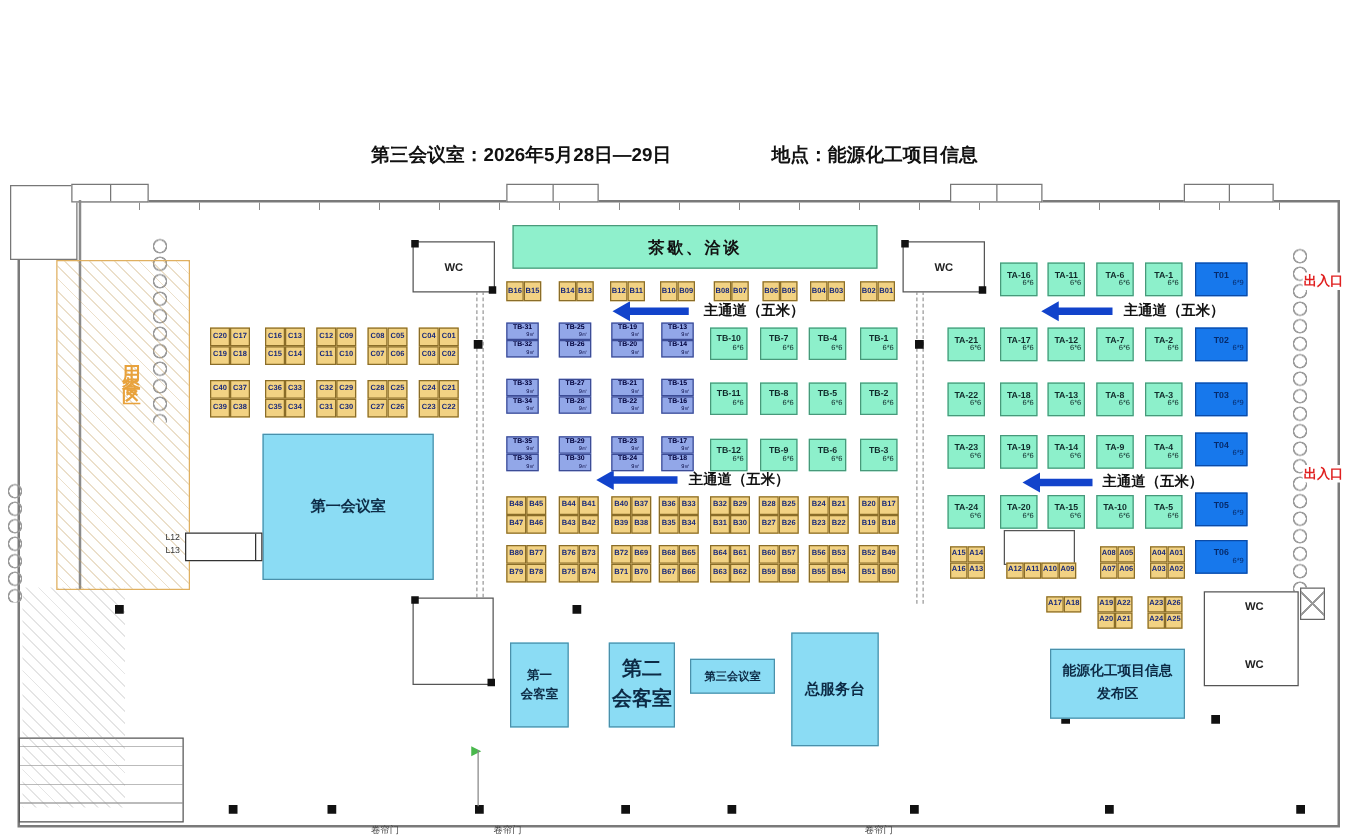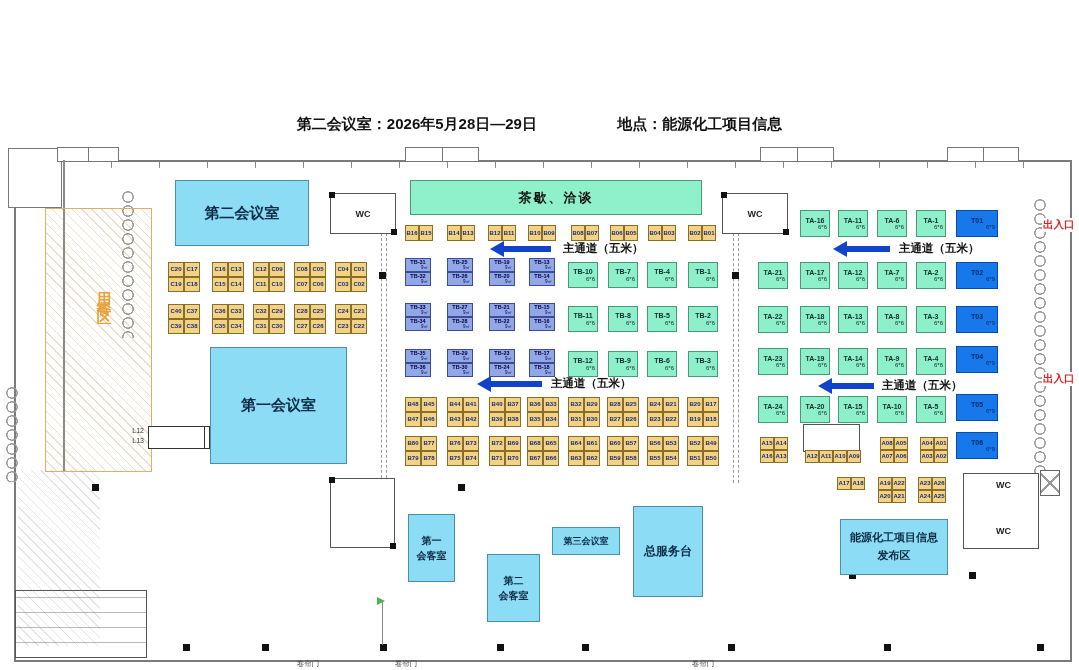--- a/index.html
+++ b/index.html
@@ -58,21 +58,21 @@
   .bg-g .bs{font-size:6px;font-weight:normal;}
   .bg-d .booth-cell{background:#1778ec;border:1px solid #0b4aa6;color:#062a6a;font-size:7px;font-weight:bold;}
   .bg-d .bs{font-size:6px;font-weight:normal;}
 </style>
 </head>
 <body>
 
 <div id="stage">
 
   <div class="abs subtitle">
-    <span>第二会议室：2026年5月28日—29日</span>
+    <span>第三会议室：2026年5月28日—29日</span>
     <span>地点：能源化工项目信息</span>
   </div>
 
   <div class="abs hall"></div>
   <div class="abs tickstrip"></div>
   <div class="abs annex"></div>
   <div class="abs door" style="left:57px;width:60px;"></div>
   <div class="abs door" style="left:405px;width:72px;"></div>
   <div class="abs door" style="left:760px;width:72px;"></div>
   <div class="abs door" style="left:947px;width:70px;"></div>
@@ -99,40 +99,37 @@
   <div class="abs pillar" style="left:262px;top:644px;"></div>
   <div class="abs pillar" style="left:380px;top:644px;"></div>
   <div class="abs pillar" style="left:497px;top:644px;"></div>
   <div class="abs pillar" style="left:582px;top:644px;"></div>
   <div class="abs pillar" style="left:728px;top:644px;"></div>
   <div class="abs pillar" style="left:884px;top:644px;"></div>
   <div class="abs pillar" style="left:1037px;top:644px;"></div>
   <div class="abs flag" style="left:377px;top:597px;"></div>
   <div class="abs flagstem" style="left:382px;top:600px;height:45px;"></div>
 
-  <div class="abs room" style="left:175px;top:180px;width:132px;height:64px;font-size:15px;">
-      <span>第二会议室</span>
-    </div>
   <div class="abs tea" style="left:410px;top:180px;width:290px;height:33px;">
       <span>茶歇、洽谈</span>
     </div>
   <div class="abs wcroom" style="left:330px;top:193px;width:64px;height:39px;">
       <span>WC</span>
     </div>
   <div class="abs wcroom" style="left:722px;top:193px;width:64px;height:39px;">
       <span>WC</span>
     </div>
-  <div class="abs room" style="left:210px;top:347px;width:135px;height:115px;font-size:15px;">
+  <div class="abs room" style="left:210px;top:347px;width:135px;height:115px;font-size:12px;">
       <span>第一会议室</span>
     </div>
   <div class="abs room" style="left:408px;top:514px;width:45px;height:66px;font-size:10px;line-height:1.5;">
     <span>第一</span>
     <span>会客室</span>
   </div>
-  <div class="abs room" style="left:487px;top:514px;width:51px;height:66px;font-size:10px;line-height:1.5;margin-top:40px;">
+  <div class="abs room" style="left:487px;top:514px;width:51px;height:66px;font-size:16px;line-height:1.5;">
     <span>第二</span>
     <span>会客室</span>
   </div>
   <div class="abs room" style="left:552px;top:527px;width:66px;height:26px;font-size:9px;">
       <span>第三会议室</span>
     </div>
   <div class="abs room" style="left:633px;top:506px;width:68px;height:89px;font-size:12px;">
       <span>总服务台</span>
     </div>
   <div class="abs room" style="left:840px;top:519px;width:106px;height:54px;font-size:11px;line-height:1.6;">

